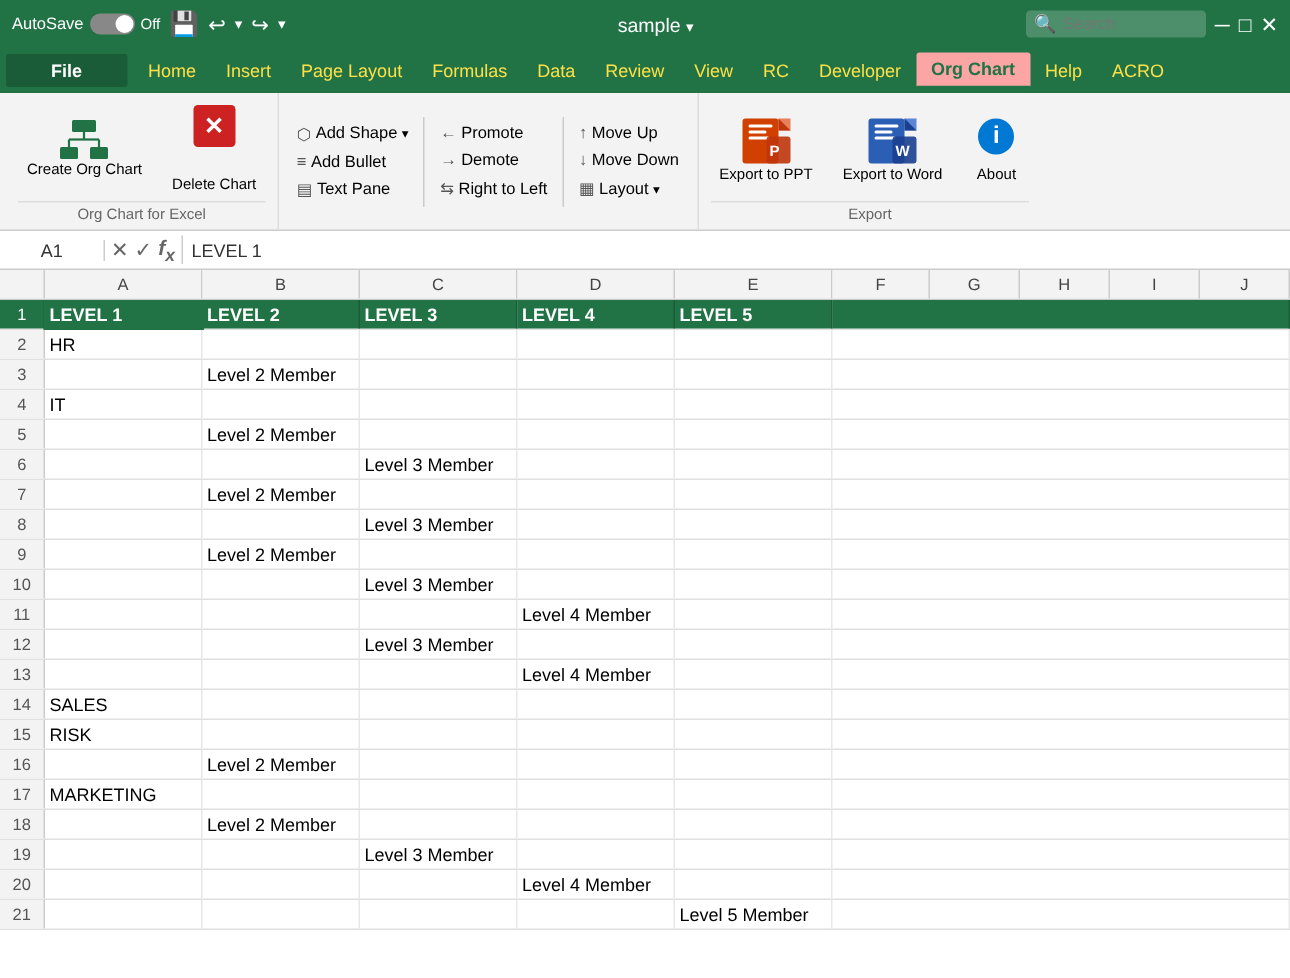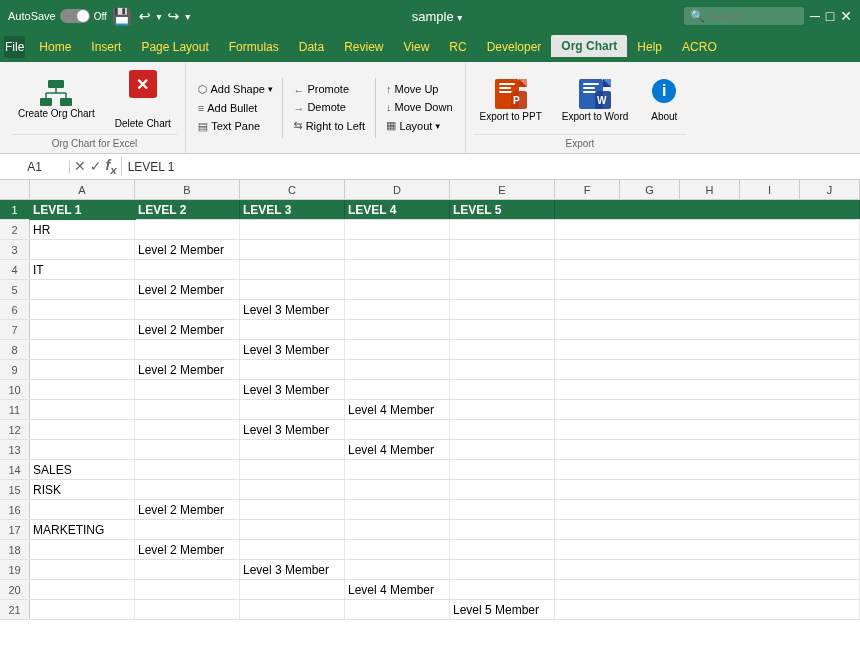--- a/index.html
+++ b/index.html
@@ -36,26 +36,26 @@
     
     .menu-bar {
       display: flex; align-items: center; height: 30px;
       background: #217346; color: white; padding: 0 4px;
     }
     .menu-item {
       padding: 4px 10px; cursor: pointer; font-size: 12px; border-radius: 2px;
       color: #fde047;
     }
     .menu-item.active {
-      background: #e5e5e5; color: #217346; font-weight: 600;
+      background: #fca5a5; color: #217346; font-weight: 600;
       border-bottom: 2px solid #217346;
     }
     .file-btn {
-      background: #1a5c38; color: white; padding: 4px 1px;
-      font-size: 12px; font-weight: 400; margin-right: 4px;
+      background: #1a5c38; color: white; padding: 4px 30px;
+      font-size: 12px; font-weight: 700; margin-right: 4px;
     }
 
     
     .ribbon {
       background: #f3f3f3; border-bottom: 1px solid #ccc;
       display: flex; align-items: stretch; min-height: 88px; padding: 0 4px;
     }
     .ribbon-group {
       display: flex; flex-direction: column; align-items: center;
       border-right: 1px solid #ddd; padding: 4px 8px; min-width: 60px;

